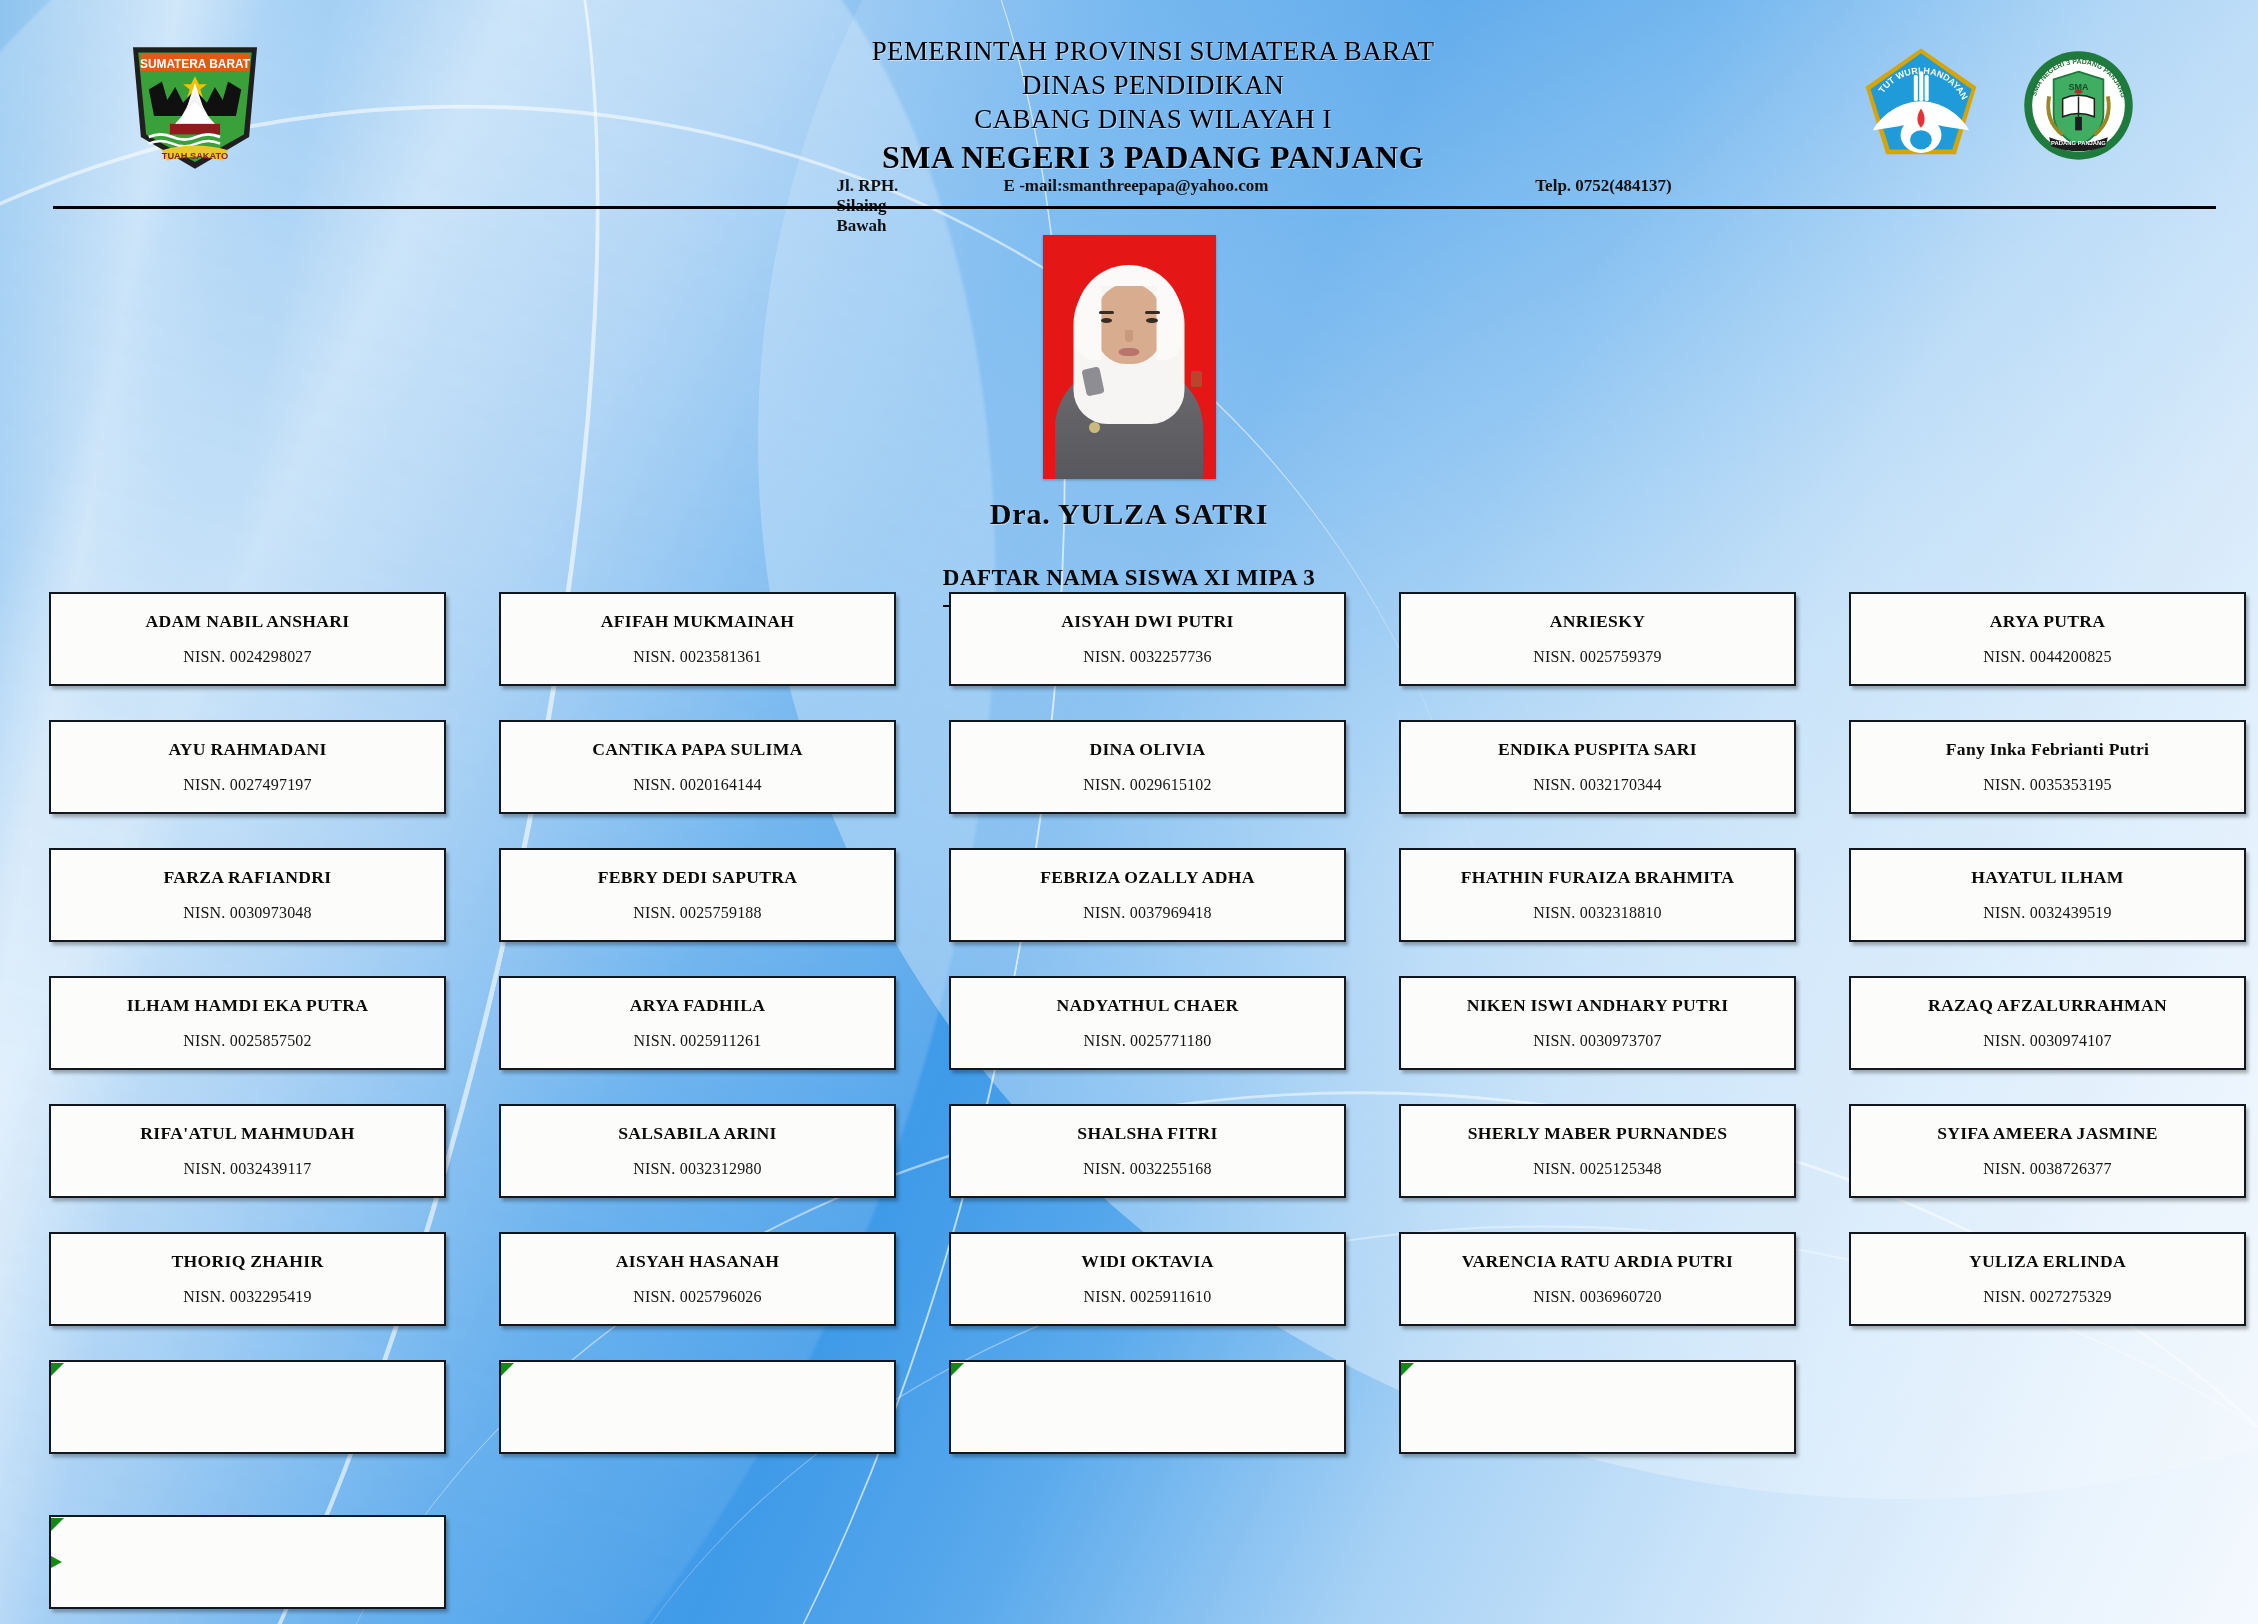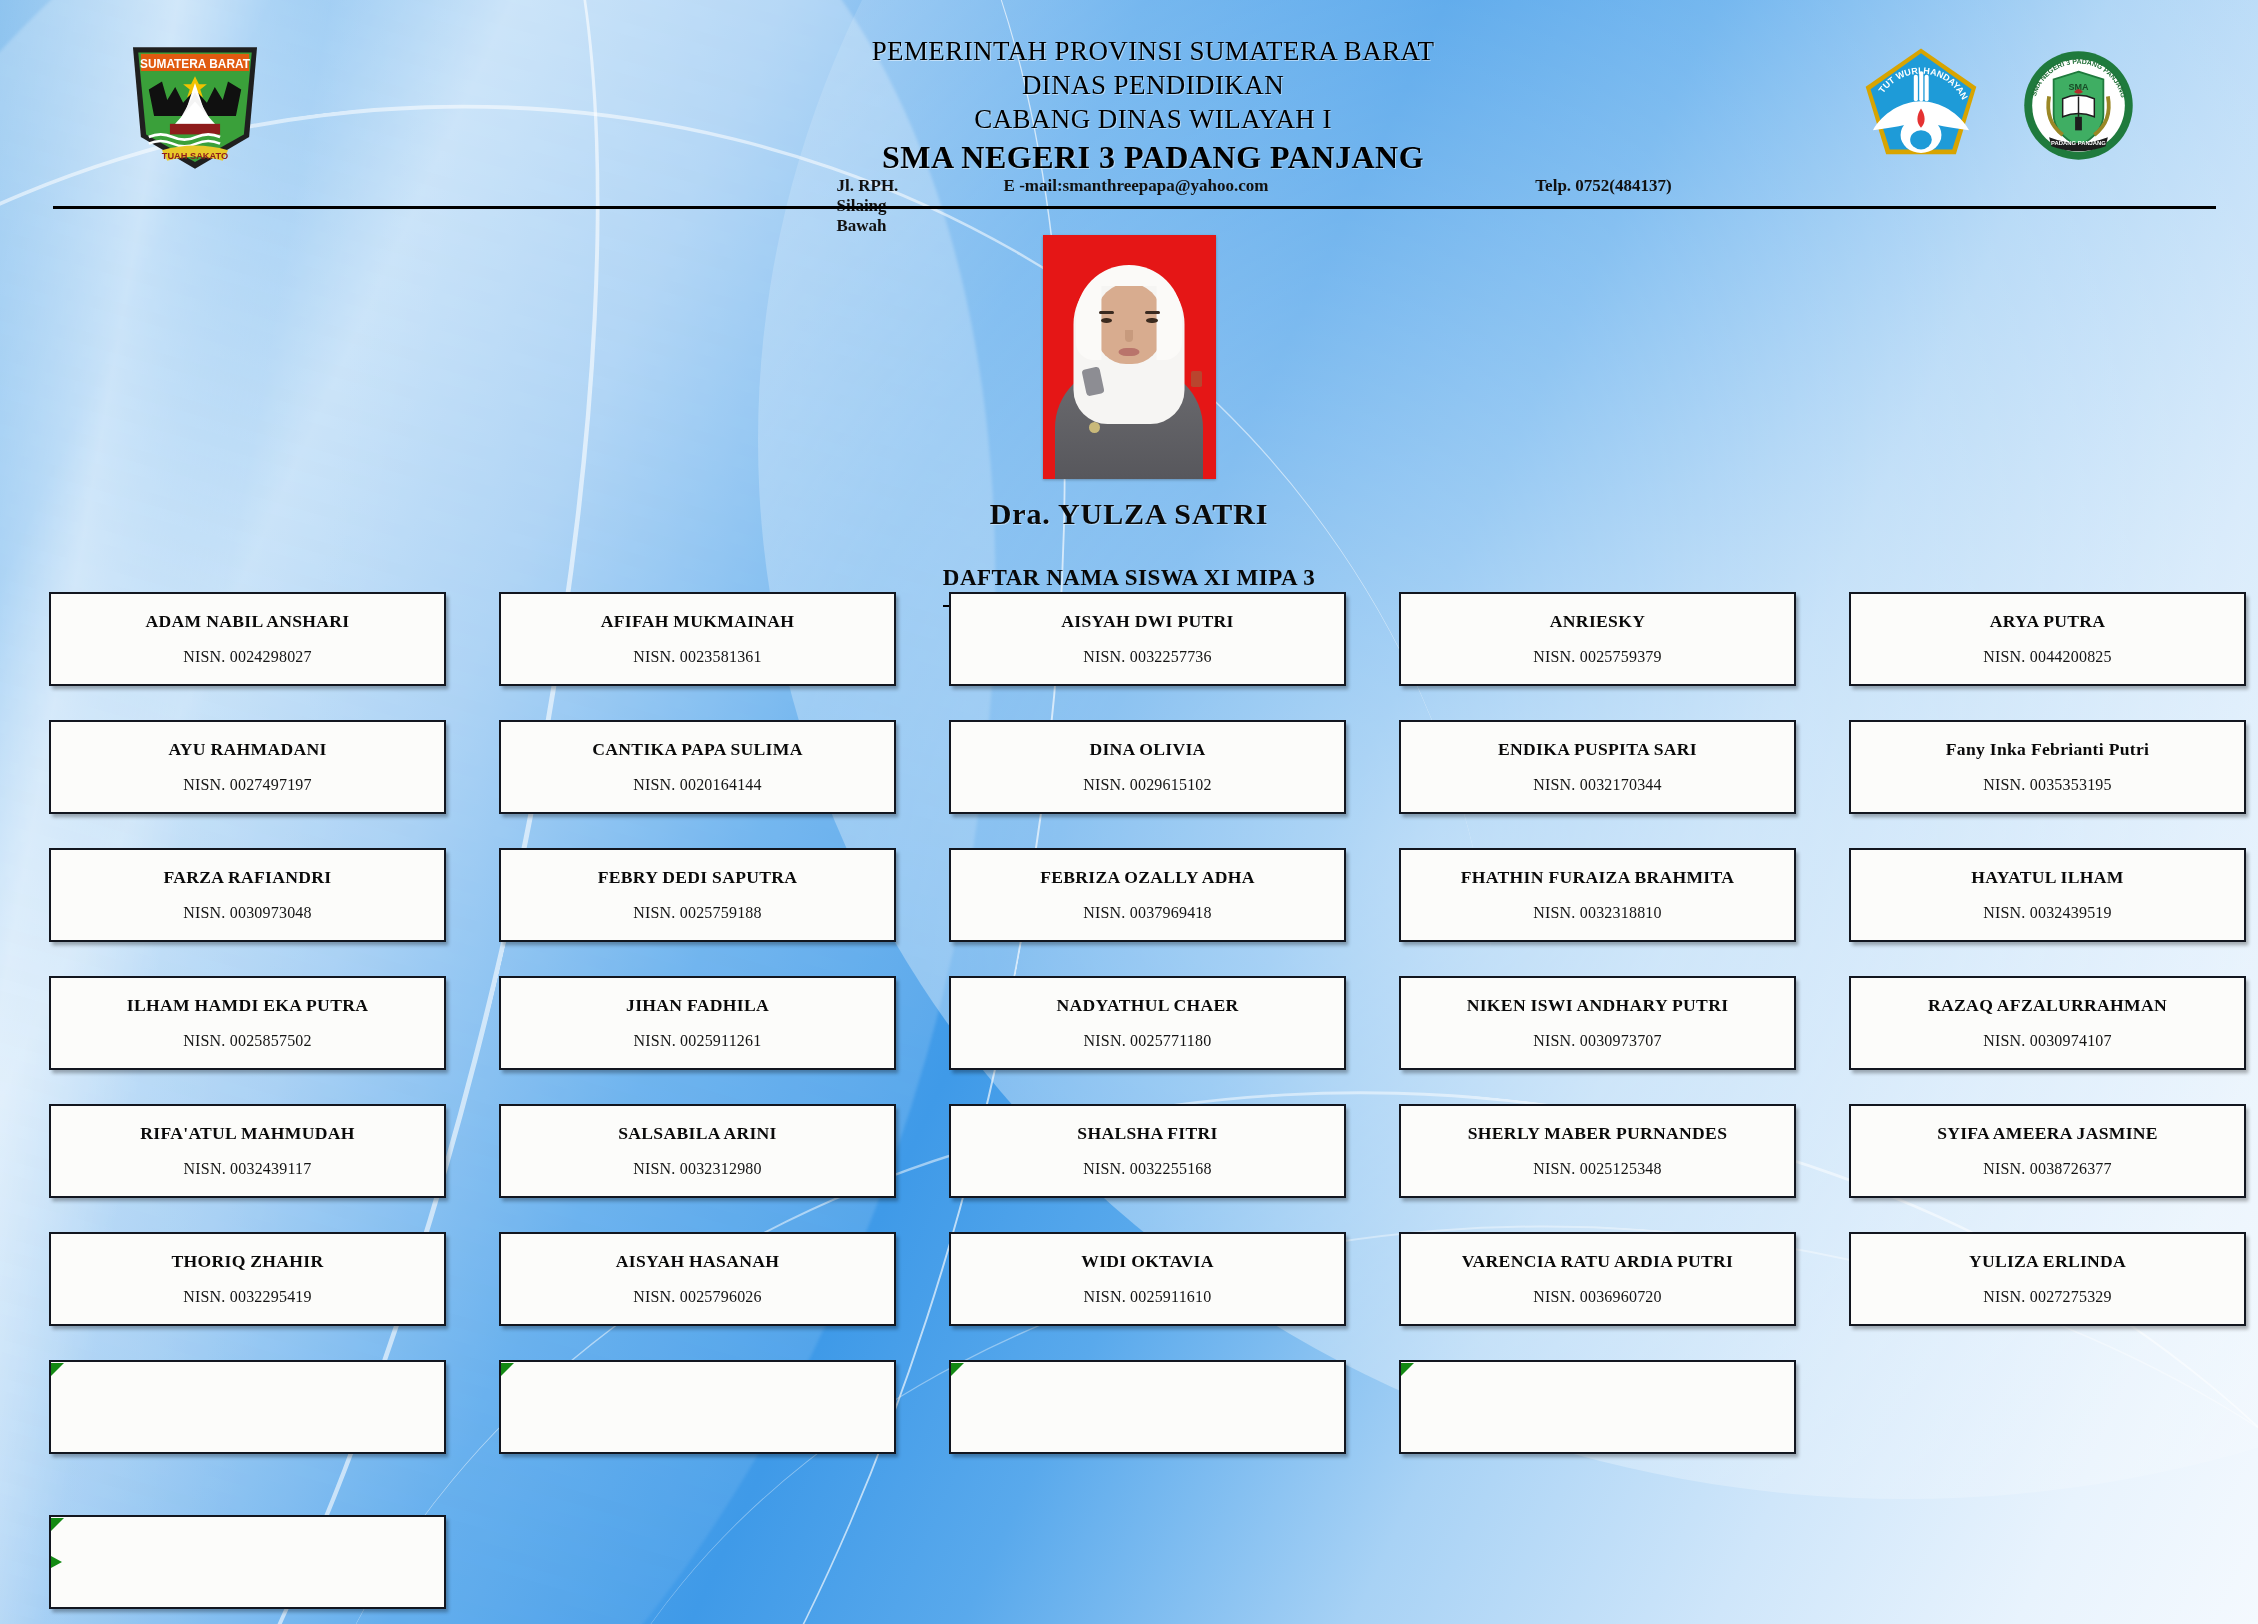--- a/index.html
+++ b/index.html
@@ -441,21 +441,21 @@
     </div>
     <div class="card">
       <div class="card-name">HAYATUL ILHAM</div>
       <div class="card-nisn">NISN. 0032439519</div>
     </div>
     <div class="card">
       <div class="card-name">ILHAM HAMDI EKA PUTRA</div>
       <div class="card-nisn">NISN. 0025857502</div>
     </div>
     <div class="card">
-      <div class="card-name">JIHAN FADHILA</div>
+      <div class="card-name">ARYA FADHILA</div>
       <div class="card-nisn">NISN. 0025911261</div>
     </div>
     <div class="card">
       <div class="card-name">NADYATHUL CHAER</div>
       <div class="card-nisn">NISN. 0025771180</div>
     </div>
     <div class="card">
       <div class="card-name">NIKEN ISWI ANDHARY PUTRI</div>
       <div class="card-nisn">NISN. 0030973707</div>
     </div>

